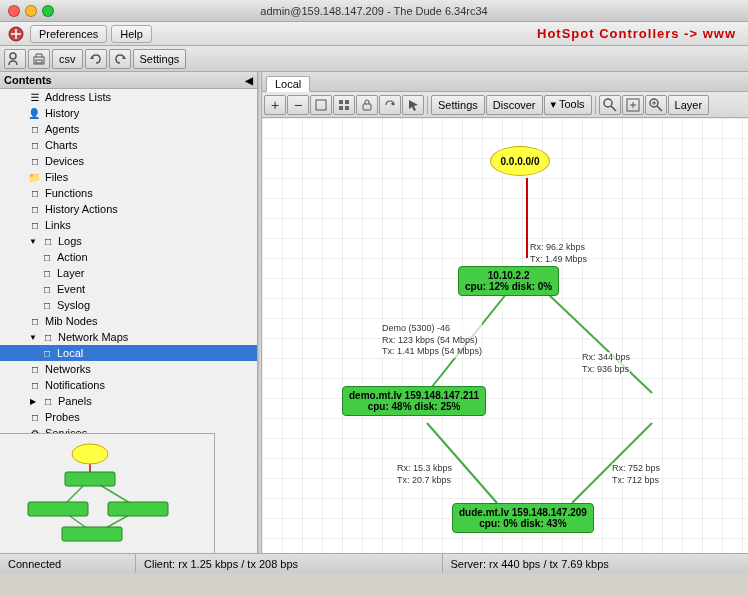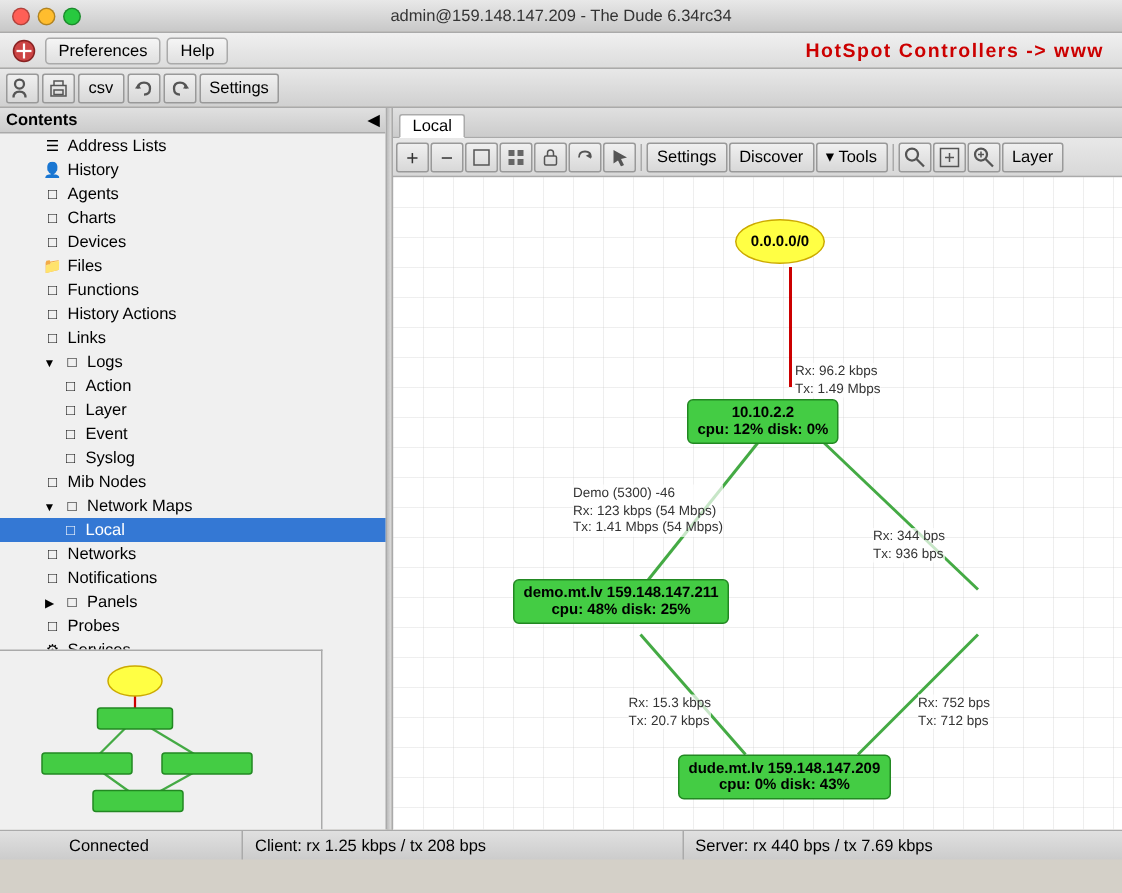--- a/index.html
+++ b/index.html
@@ -570,39 +570,39 @@
         Rx: 344 bps<br>Tx: 936 bps
       </div>
 
       <div class="net-node" style="left:80px; top:268px;">
         <div class="node-box node-green">
           demo.mt.lv 159.148.147.211<br>cpu: 48% disk: 25%
         </div>
       </div>
 
 
-      <div class="link-label" style="left:135px; top:345px; font-size:9px; line-height:1.3;margin-left:22px;">
+      <div class="link-label" style="left:135px; top:345px; font-size:9px; line-height:1.3;">
         Rx: 15.3 kbps<br>Tx: 20.7 kbps
       </div>
 
       <div class="link-label" style="left:350px; top:345px; font-size:9px; line-height:1.3;">
         Rx: 752 bps<br>Tx: 712 bps
       </div>
 
       <div class="net-node" style="left:190px; top:385px;">
         <div class="node-box node-green">
           dude.mt.lv 159.148.147.209<br>cpu: 0% disk: 43%
         </div>
       </div>
     </div>
   </div>
 </div>
 
 <div id="statusbar">
-  <div class="status-segment" style="width:124px;margin-left:38px;">
+  <div class="status-segment" style="width:136px;">
     <span>Connected</span>
   </div>
   <div class="status-segment" style="flex:1;">
     <span>Client: rx 1.25 kbps / tx 208 bps</span>
   </div>
   <div class="status-segment" style="flex:1; border-right:none;text-align:right;">
     <span>Server: rx 440 bps / tx 7.69 kbps</span>
   </div>
 </div>
 

